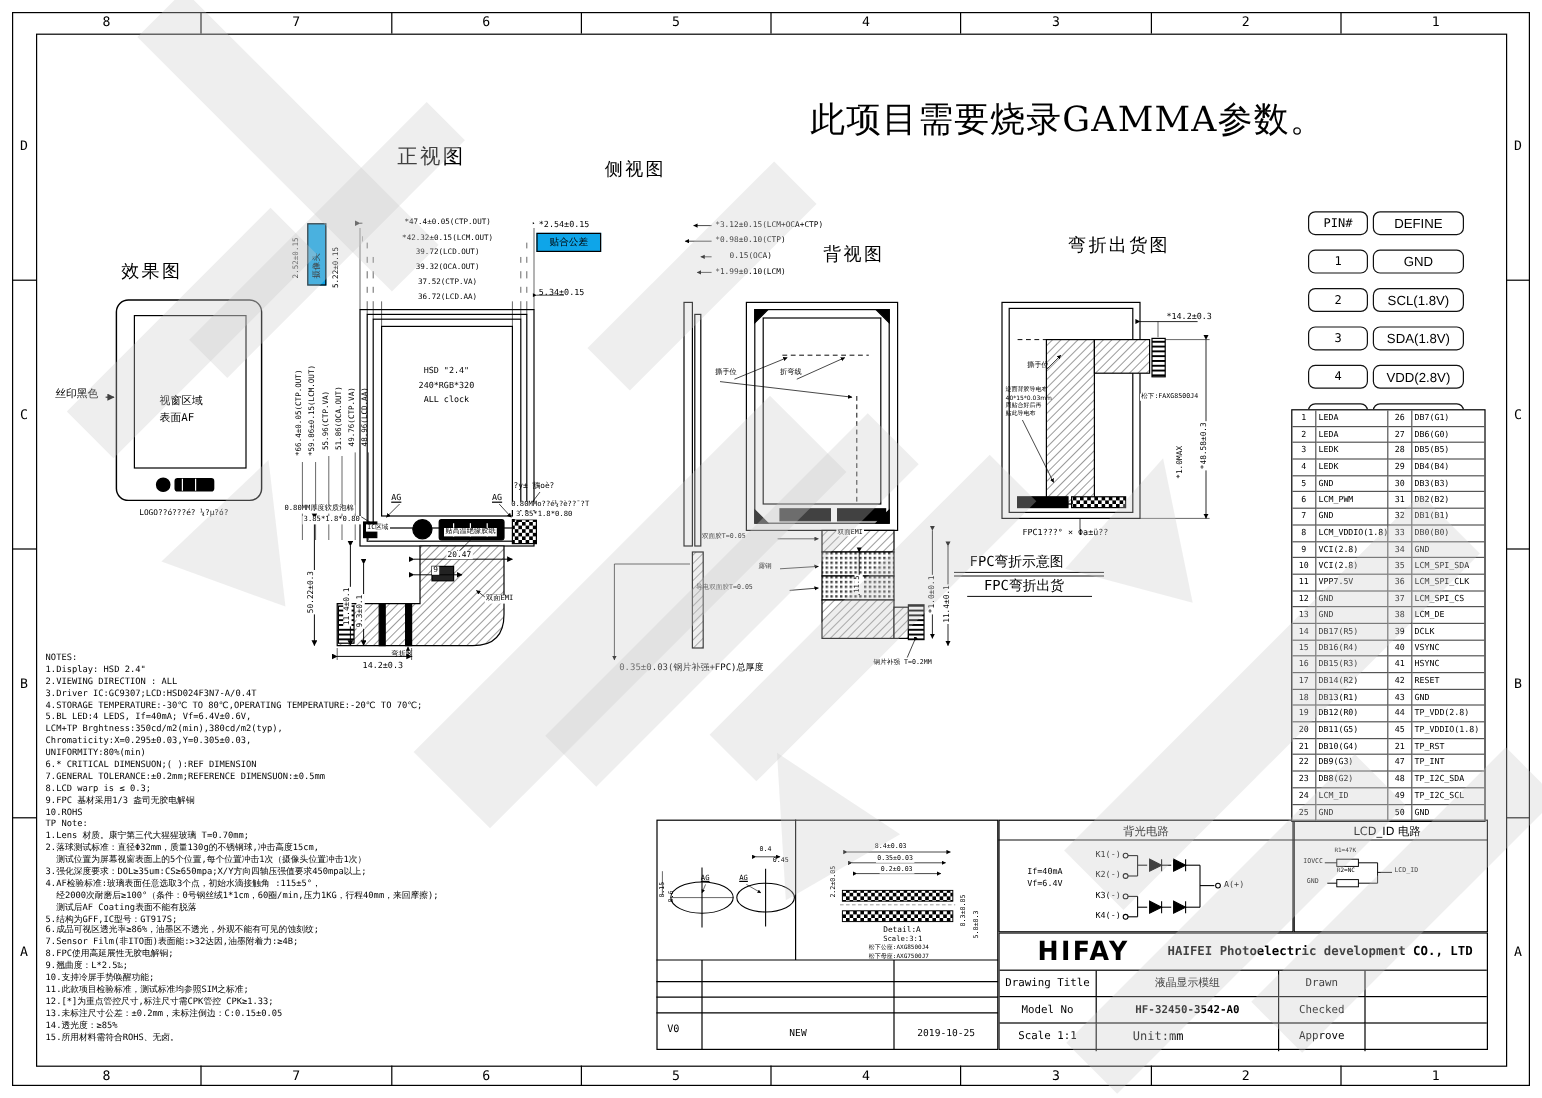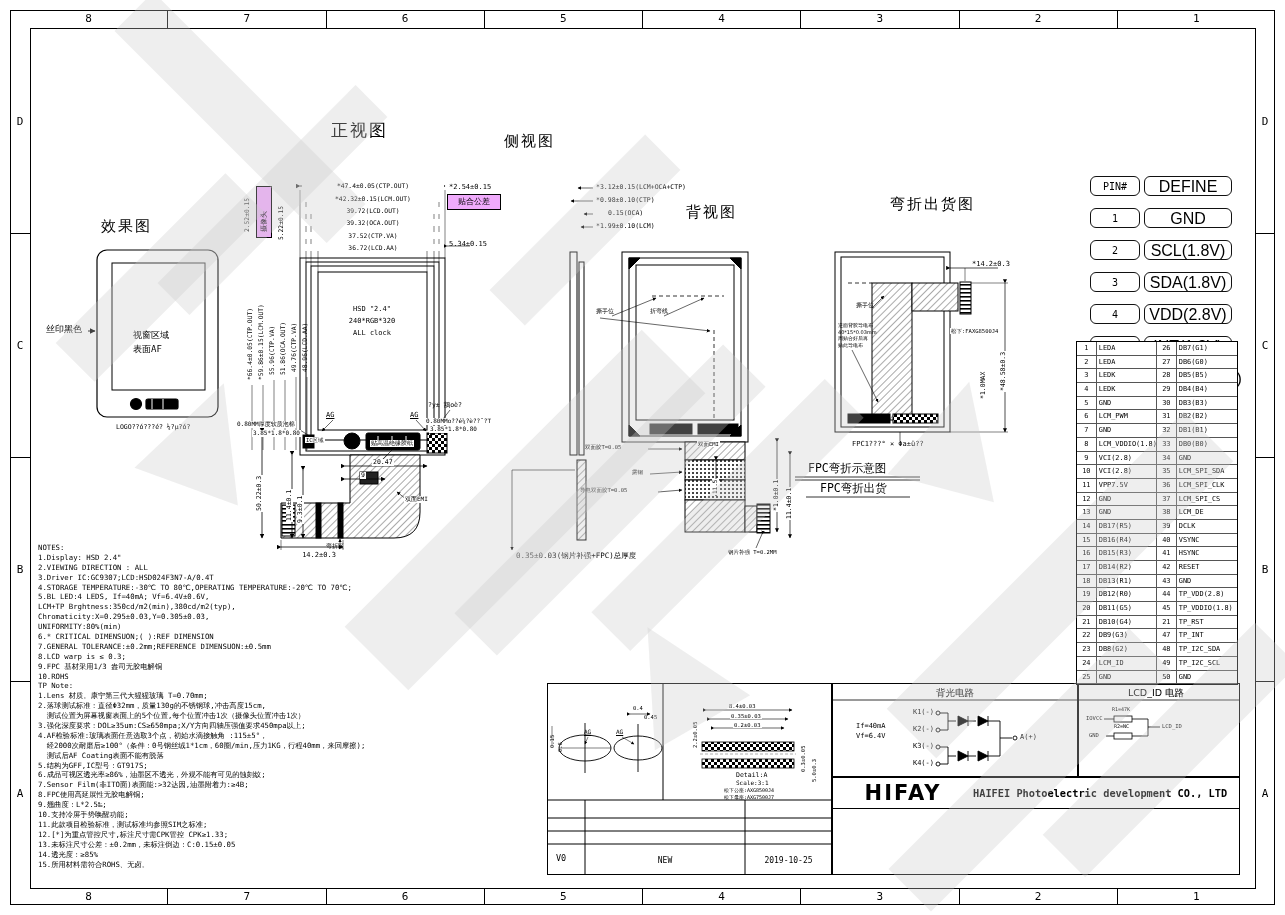--- a/index.html
+++ b/index.html
@@ -22,21 +22,21 @@
   .vrt{transform:rotate(-90deg);transform-origin:0 0;}
   .ctr{text-align:center;}
   .banner{position:absolute;left:640px;top:80px;width:500px;text-align:center;z-index:3;
     font-family:"DejaVu Serif","Liberation Serif",serif;font-size:29px;letter-spacing:1px;}
   .vtitle{position:absolute;z-index:3;font-size:15px;letter-spacing:2px;}
   
   .pdef{position:absolute;left:1090px;top:164px;width:143px;z-index:3;}
   .pdef-row,.pdef .item{display:flex;gap:4px;margin-bottom:3px;margin-top:12px;}
   .pdef .cell,.pdef-row .cell{border:1.3px solid #111;border-radius:6px;height:20px;line-height:20px;text-align:center;box-sizing:border-box;background:#fff;}
   .pdef .cell:first-child{width:50px;font-family:"DejaVu Sans Mono",monospace;font-size:10px;}
-  .pdef .cell:last-child{width:88px;font-family:"Liberation Sans",sans-serif;font-size:16px;}
+  .pdef .cell:last-child{width:76px;font-family:"Liberation Sans",sans-serif;font-size:11px;}
   
   .pin50{position:absolute;left:1076px;top:341px;width:162px;z-index:3;border:1px solid #000;box-sizing:border-box;background:#fff;}
   .pin50 .item{display:flex;height:13.7px;}
   .pin50 .cell{border-right:1px solid #555;border-bottom:1px solid #555;box-sizing:border-box;
     font-family:"DejaVu Sans Mono",monospace;font-size:6.9px;line-height:13px;overflow:hidden;}
   .pin50 .cell:nth-child(1),.pin50 .cell:nth-child(3){width:20px;text-align:center;}
   .pin50 .cell:nth-child(2),.pin50 .cell:nth-child(4){width:61px;padding-left:2px;}
   .pin50 .cell:nth-child(4){border-right:none;}
   
   .notes{position:absolute;left:38px;top:543px;z-index:3;}
@@ -55,21 +55,21 @@
   .tb-grid>div:nth-child(4n){border-right:none;}
   .tb-grid>div:nth-child(n+9){border-bottom:none;}
   .tb-val-cn{font-family:"DejaVu Sans",sans-serif;font-size:12px;}
   .tb-val-mn{font-weight:bold;font-size:10.5px;}
   .note4{position:absolute;z-index:3;}
   .note4 .item{font-size:5px;line-height:6.5px;white-space:nowrap;}
   
   .wm{position:absolute;background:#c9c9c9;opacity:.32;z-index:4;pointer-events:none;}
   .wm-tri{position:absolute;width:0;height:0;opacity:.32;z-index:4;pointer-events:none;
     border-left:55px solid transparent;border-right:55px solid transparent;border-bottom:110px solid #c9c9c9;}
-  .campbox{position:absolute;border:1px solid #000;z-index:3;background:#f0abfc;}
+  .campbox{position:absolute;border:1px solid #000;z-index:3;background:#0ea5e9;}
 </style>
 </head>
 <body>
 
 <div class="sheet">
 
   <div class="frame-outer"></div>
   <div class="frame-inner"></div>
   <div class="strip strip-top">
       <div class="item">8</div>
@@ -352,20 +352,21 @@
   <div class="wm" style="left:480px;top:300px;width:90px;height:420px;transform:rotate(45deg);"></div>
   <div class="wm" style="left:420px;top:470px;width:380px;height:60px;transform:rotate(-45deg);"></div>
   <div class="wm" style="left:700px;top:350px;width:55px;height:330px;transform:rotate(45deg);"></div>
   <div class="wm" style="left:850px;top:550px;width:420px;height:70px;transform:rotate(-45deg);"></div>
   <div class="wm" style="left:1000px;top:600px;width:60px;height:340px;transform:rotate(45deg);"></div>
   <div class="wm" style="left:1020px;top:720px;width:300px;height:60px;transform:rotate(-45deg);"></div>
   <div class="wm-tri" style="left:150px;top:380px;transform:rotate(20deg);"></div>
   <div class="wm-tri" style="left:620px;top:620px;transform:rotate(-30deg);"></div>
   <div class="wm-tri" style="left:900px;top:380px;transform:rotate(15deg);"></div>
 
+  <div class="banner">此项目需要烧录GAMMA参数。</div>
 
   <div class="vtitle" style="left:101px;top:217px;">效果图</div>
   <div class="vtitle" style="left:331px;top:119px;font-size:17px;">正视图</div>
   <div class="vtitle" style="left:504px;top:132px;">侧视图</div>
   <div class="vtitle" style="left:686px;top:203px;">背视图</div>
   <div class="vtitle" style="left:890px;top:195px;">弯折出货图</div>
 
   <div class="lbl" style="left:46px;top:324px;font-size:9px;">丝印黑色</div>
   <div class="lbl" style="left:133px;top:330px;font-size:9px;">视窗区域</div>
   <div class="lbl" style="left:133px;top:344px;font-size:9px;">表面AF</div>
@@ -702,15 +703,29 @@
   <div class="lbl" style="left:1112px;top:707px;font-size:5px;">R1=47K</div>
   <div class="lbl" style="left:1089px;top:732px;font-size:5.5px;">GND</div>
   <div class="lbl" style="left:1114px;top:724px;font-size:5px;">R2=NC</div>
   <div class="lbl" style="left:1162px;top:723px;font-size:5.5px;">LCD_ID</div>
 
   <div class="tb">
     <div class="tb-row1">
       <div class="tb-logo">HIFAY</div>
       <div class="tb-company">HAIFEI Photoelectric development CO., LTD</div>
     </div>
+    <div class="tb-grid">
+      <div>Drawing Title</div>
+      <div class="tb-val-cn">液晶显示模组</div>
+      <div>Drawn</div>
+      <div></div>
+      <div>Model No</div>
+      <div class="tb-val-mn">HF-32450-3542-A0</div>
+      <div>Checked</div>
+      <div></div>
+      <div>Scale 1:1</div>
+      <div style="padding-left:30px;justify-content:flex-start;font-size:10px;">Unit:mm</div>
+      <div>Approve</div>
+      <div></div>
+    </div>
   </div>
 
 </div>
 
 </body></html>

